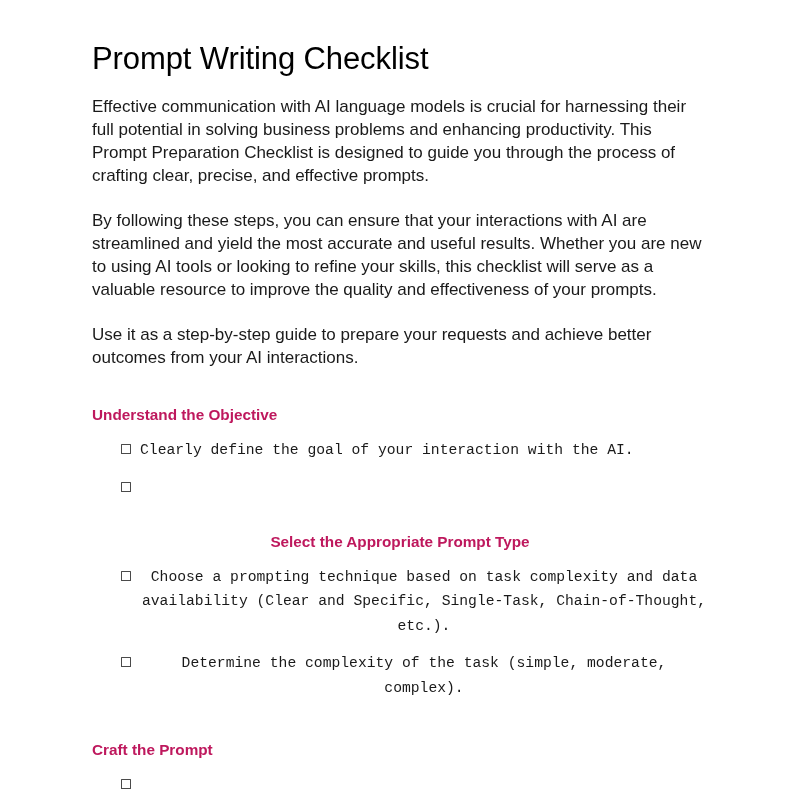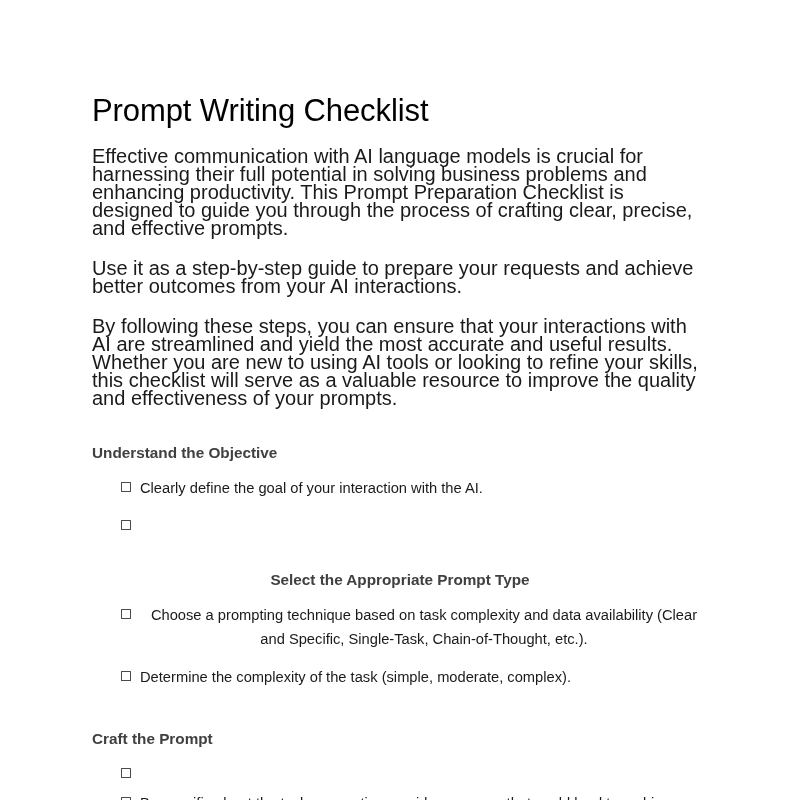--- a/index.html
+++ b/index.html
@@ -28,41 +28,41 @@
     left: 92px;
     top: 0;
     width: 616px;
   }
   .doc-title {
     font-size: 31px;
     font-weight: 400;
     line-height: 38px;
     letter-spacing: -0.1px;
     margin: 0;
-    padding-top: 92px;
+    padding-top: 40px;
     color: #000000;
   }
   .intro-para {
-    font-size: 20px;
-    line-height: 18px;
+    font-size: 17px;
+    line-height: 23px;
     margin: 0;
     color: #1a1a1a;
     max-width: 614px;
   }
   .intro-para.p1 { padding-top: 17px; }
   .intro-para.p2 { padding-top: 22px; }
   .intro-para.p3 { padding-top: 22px; }
 
   .section { margin: 0; }
   .section-heading {
     font-size: 15.3px;
     font-weight: 700;
     line-height: 20px;
     margin: 0;
-    color: #404040;
+    color: #be185d;
   }
   .section.s1 { padding-top: 36px; }
   .section.s2 { padding-top: 40px; text-align: center; }
   .section.s3 { padding-top: 40px; }
 
   .checklist {
     list-style: none;
     margin: 0;
     padding: 0;
   }
@@ -80,35 +80,36 @@
     background: #ffffff;
     margin-top: 6px;
     margin-right: 9px;
     border-radius: 0.5px;
   }
   .check-label {
     font-size: 14.7px;
     line-height: 24.5px;
     color: #1a1a1a;
     max-width: 568px;
+    font-family: Liberation Mono, monospace;
   }
 </style>
 </head>
 <body>
 
 <div class="page">
   <article class="doc">
 
     <h1 class="doc-title">Prompt Writing Checklist</h1>
 
     <p class="intro-para p1">Effective communication with AI language models is crucial for harnessing their full potential in solving business problems and enhancing productivity. This Prompt Preparation Checklist is designed to guide you through the process of crafting clear, precise, and effective prompts.</p>
 
+    <p class="intro-para p2">By following these steps, you can ensure that your interactions with AI are streamlined and yield the most accurate and useful results. Whether you are new to using AI tools or looking to refine your skills, this checklist will serve as a valuable resource to improve the quality and effectiveness of your prompts.</p>
+
     <p class="intro-para p3">Use it as a step-by-step guide to prepare your requests and achieve better outcomes from your AI interactions.</p>
-
-    <p class="intro-para p2">By following these steps, you can ensure that your interactions with AI are streamlined and yield the most accurate and useful results. Whether you are new to using AI tools or looking to refine your skills, this checklist will serve as a valuable resource to improve the quality and effectiveness of your prompts.</p>
 
     <section class="section s1">
       <h2 class="section-heading">Understand the Objective</h2>
       <ul class="checklist">
         <li class="check-item">
           <span class="checkbox"></span>
           <span class="check-label">Clearly define the goal of your interaction with the AI.</span>
         </li>
         <li class="check-item">
           <span class="checkbox"></span>

